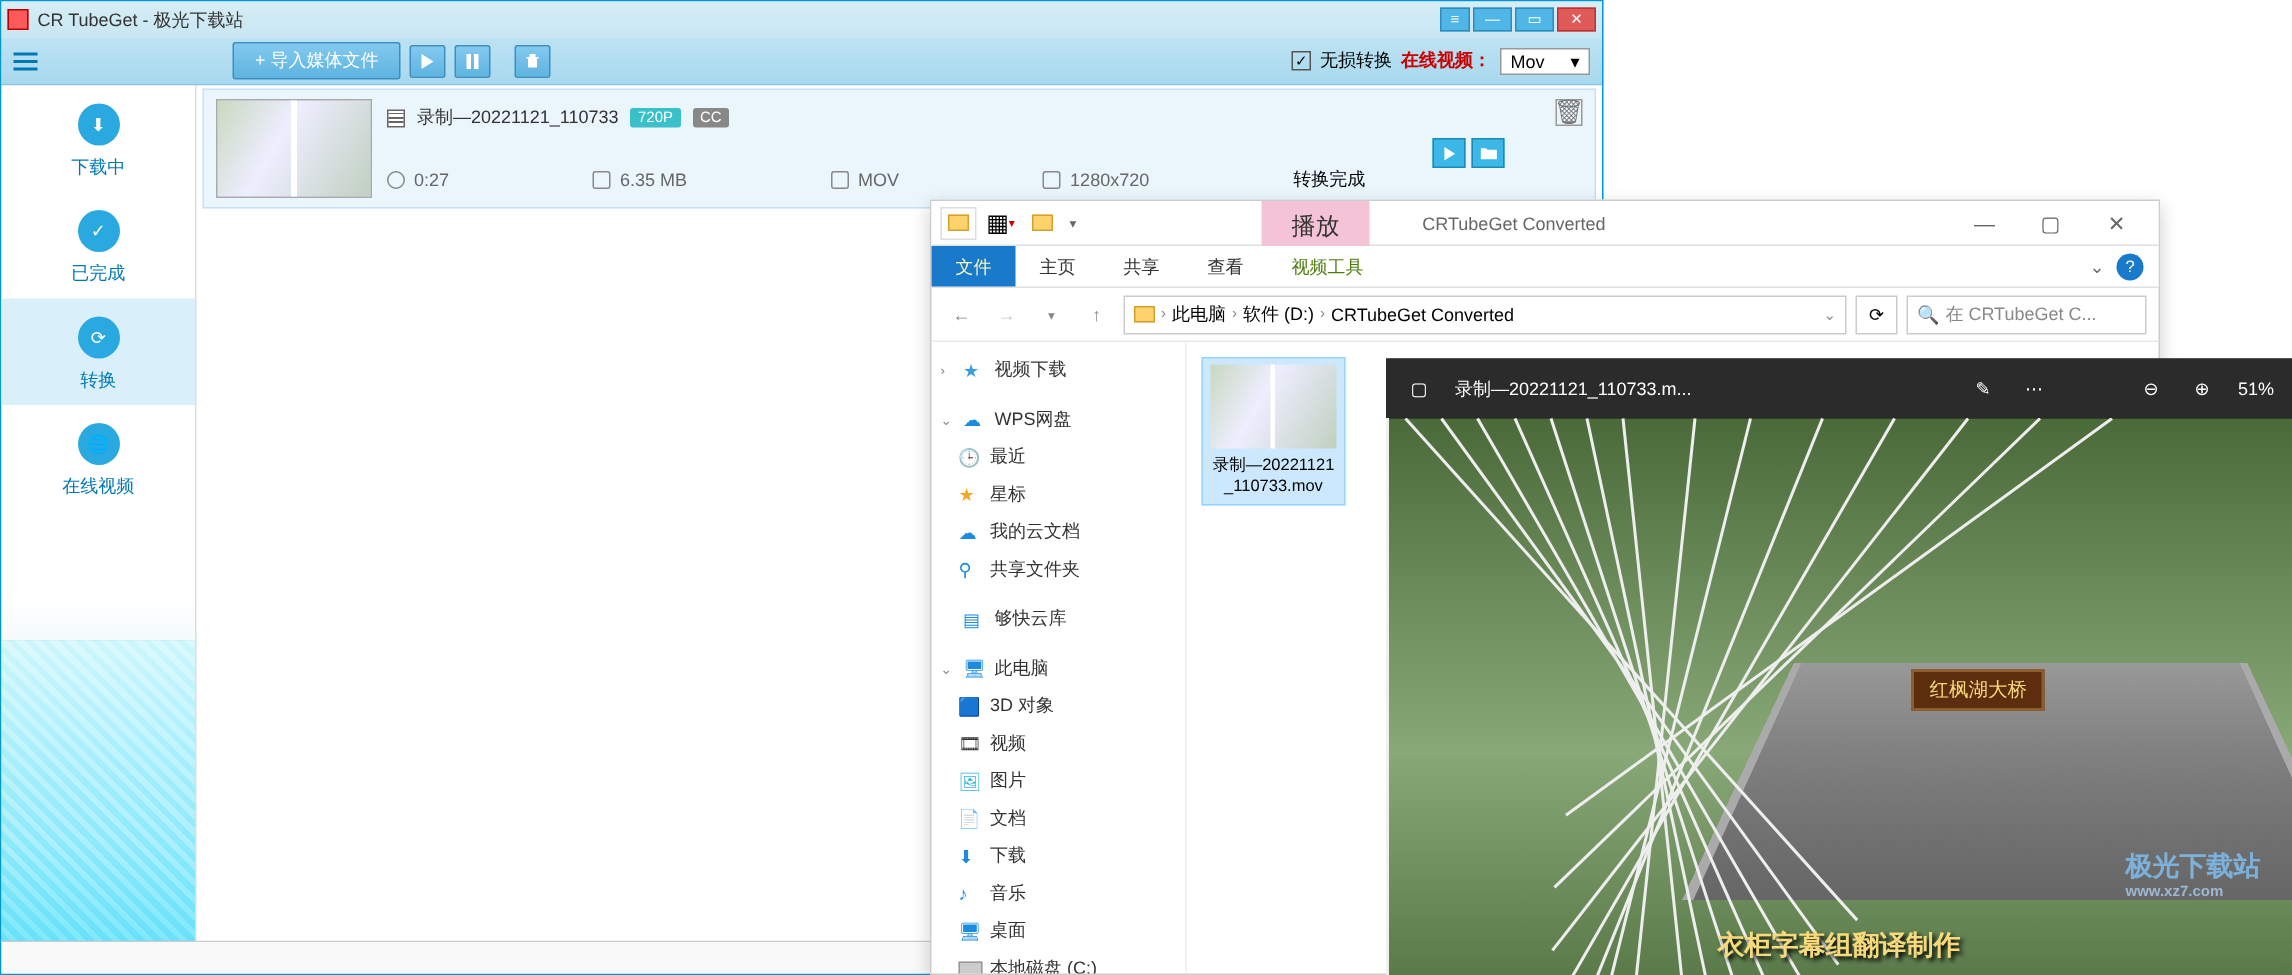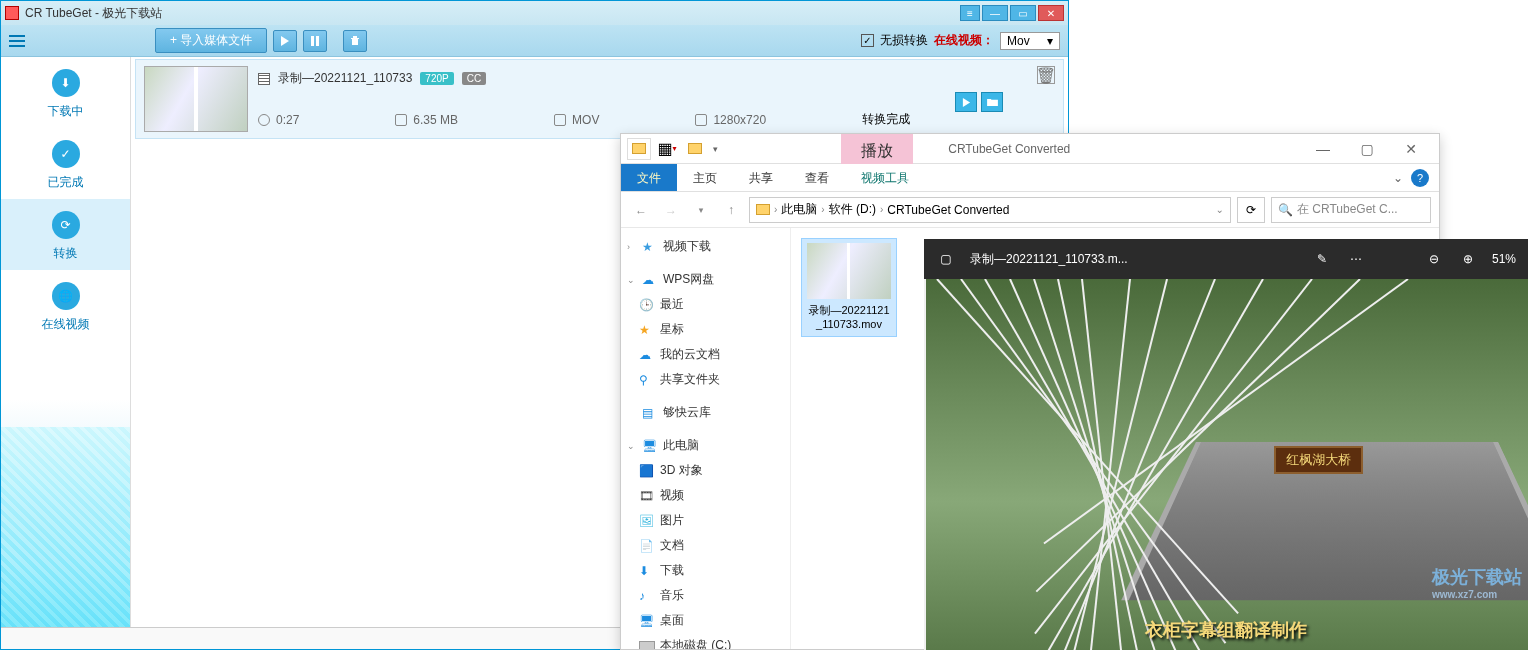--- a/index.html
+++ b/index.html
@@ -57,21 +57,21 @@
 .exp-qat { height: 30px; background: #fff; border-bottom: 1px solid #e0e0e0; display: flex; align-items: center; padding: 0 6px; }
 .qat-btn { width: 24px; height: 22px; border: 1px solid #ddd; margin-right: 4px; display: flex; align-items: center; justify-content: center; }
 .folder-mini { width: 14px; height: 11px; background: #ffd36b; border: 1px solid #d4a030; position: relative; }
 .exp-qat .spacer { flex: 1; }
 .exp-title { font-size: 12px; color: #666; }
 .exp-winbtn { width: 44px; height: 28px; display: flex; align-items: center; justify-content: center; color: #666; font-size: 14px; }
 .ribbon-tabs { height: 28px; display: flex; background: #fff; border-bottom: 1px solid #e0e0e0; font-size: 12px; }
 .rtab { padding: 6px 16px; color: #333; }
 .rtab.file { background: #1979ca; color: #fef9c3; }
 .rtab.ctx { background: #f5c3d6; color: #333; position: absolute; left: 220px; top: 0; height: 30px; padding: 7px 20px; }
-.rtab.ctx2 { color: #0f766e; }
+.rtab.ctx2 { color: #4d7c0f; }
 .ribbon-right { margin-left: auto; display: flex; align-items: center; gap: 8px; padding-right: 10px; }
 .help-circ { width: 18px; height: 18px; border-radius: 50%; background: #1979ca; color: #fff; display: flex; align-items: center; justify-content: center; font-size: 11px; }
 
 .exp-nav { height: 36px; display: flex; align-items: center; padding: 0 8px; gap: 6px; border-bottom: 1px solid #e8e8e8; font-size: 12px; }
 .nav-btn { width: 24px; height: 24px; display: flex; align-items: center; justify-content: center; color: #888; }
 .addr-bar { flex: 1; border: 1px solid #ccc; height: 26px; display: flex; align-items: center; padding: 0 6px; gap: 4px; }
 .addr-seg { display: flex; align-items: center; gap: 4px; }
 .chev { color: #888; font-size: 10px; }
 .refresh-btn { width: 28px; height: 26px; border: 1px solid #ccc; display: flex; align-items: center; justify-content: center; }
 .search-box { width: 160px; height: 26px; border: 1px solid #ccc; display: flex; align-items: center; padding: 0 6px; color: #888; gap: 4px; }
@@ -108,21 +108,21 @@
 .pb-icon { width: 20px; height: 20px; display: flex; align-items: center; justify-content: center; }
 .pb-title { flex: 1; white-space: nowrap; overflow: hidden; text-overflow: ellipsis; }
 .video-area { position: relative; height: calc(100% - 40px); background: linear-gradient(#4a6a3a 0%,#6a8a5a 30%,#88a878 60%,#5a7a4a 100%); overflow: hidden; }
 .bridge-fan { position: absolute; inset: 0; }
 .bridge-fan::before, .bridge-fan::after { content: ""; position: absolute; top: -20px; width: 2px; height: 500px; background: #f0f0f0; }
 .cable { position: absolute; top: 0; width: 2px; height: 450px; background: #eee; transform-origin: top center; }
 .road { position: absolute; top: 35%; left: 40%; right: 0; height: 52%; background: linear-gradient(#999,#666); transform: perspective(300px) rotateX(38deg); border-left: 6px solid #aaa; border-right: 6px solid #aaa; }
 .road-sign { position: absolute; top: 45%; left: 58%; background: #5c2e0e; color: #f5d97a; font-size: 13px; padding: 3px 10px; border: 2px solid #8c5e2e; }
 .sub1 { position: absolute; bottom: 34px; width: 100%; text-align: center; font-size: 20px; font-weight: bold; color: #f5d97a; text-shadow: 2px 2px 3px #000; }
 .sub2 { position: absolute; bottom: 8px; width: 100%; text-align: center; font-size: 18px; font-weight: bold; color: #f5d97a; text-shadow: 2px 2px 3px #000; }
-.watermark { position: absolute; right: 6px; bottom: 50px; font-size: 18px; color: rgba(130,200,255,0.75); font-weight: bold; }
+.watermark { position: absolute; right: 21px; bottom: 50px; font-size: 18px; color: rgba(130,200,255,0.75); font-weight: bold; }
 .watermark small { display: block; font-size: 10px; color: rgba(180,220,255,0.7); }
 </style>
 </head>
 <body>
 
 <div class="app-window">
   <div class="titlebar">
     <div class="app-icon"></div>
     <div class="title-text">CR TubeGet - 极光下载站</div>
     <div class="win-btns">

